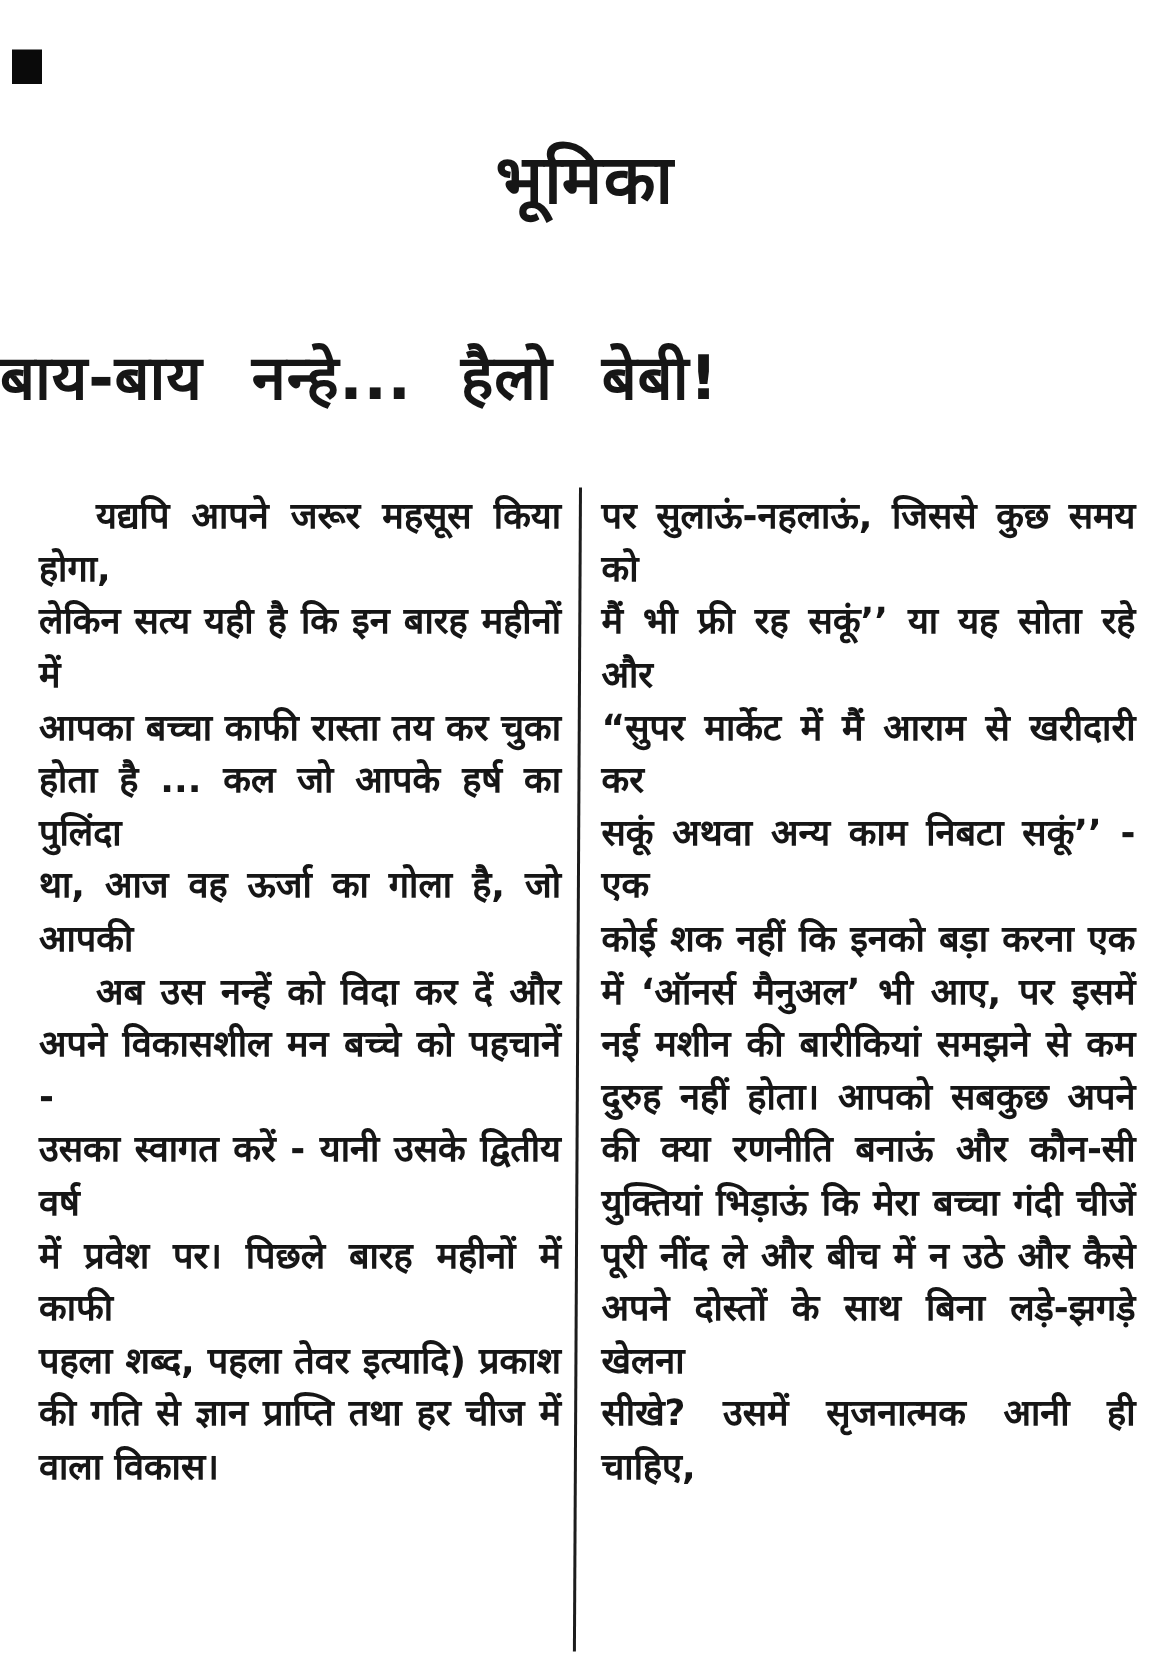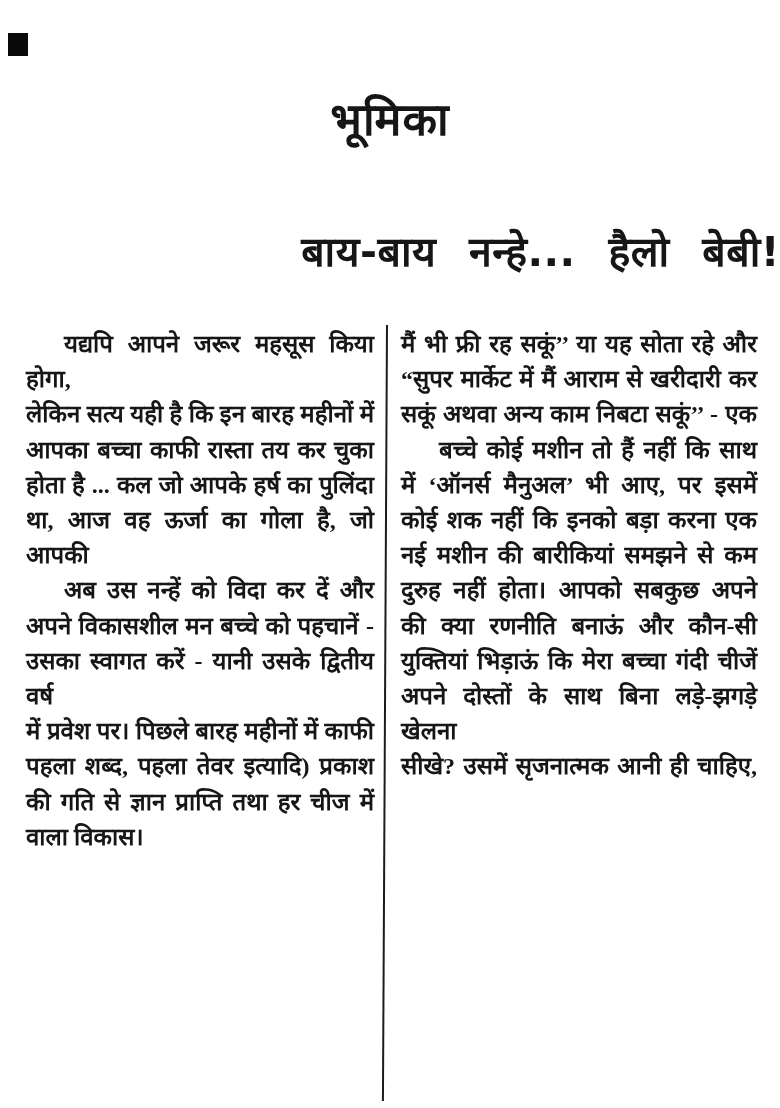--- a/index.html
+++ b/index.html
@@ -20,38 +20,37 @@
   }
 
   .title {
     position:absolute; top:56px; left:0; width:100%;
     text-align:center;
     font-size:45px; font-weight:700; letter-spacing:1px;
     line-height:1.5;
   }
   .subtitle {
     position:absolute; top:188px; left:0; width:100%;
-    text-align:right;
+    text-align:left;
     font-size:41px; font-weight:700;
     word-spacing:18px; letter-spacing:0.5px;
     line-height:1.5;
   }
 
   .col {
     position:absolute; top:327px;
     font-size:24px; font-weight:600;
   }
   .col-left  { left:26px;  width:348px; }
   .col-right { left:401px; width:356px; }
 
   .line {
     min-height:35.2px; line-height:35.2px;
     text-align:justify;
     text-align-last:justify;
-    font-family:Liberation Serif, serif;
   }
   .line.indent   { text-indent:38px; }
   .line.para-end { text-align-last:left; }
 
   .divider {
     position:absolute; left:386px; top:325px;
     width:2px; height:776px;
     background:#1c1c1c;
     transform:rotate(0.3deg);
     transform-origin:top center;
@@ -75,26 +74,27 @@
       <div class="line indent">अब उस नन्हें को विदा कर दें और</div>
       <div class="line">अपने विकासशील मन बच्चे को पहचानें -</div>
       <div class="line">उसका स्वागत करें - यानी उसके द्वितीय वर्ष</div>
       <div class="line">में प्रवेश पर। पिछले बारह महीनों में काफी</div>
       <div class="line">पहला शब्द, पहला तेवर इत्यादि) प्रकाश</div>
       <div class="line">की गति से ज्ञान प्राप्ति तथा हर चीज में</div>
       <div class="line para-end">वाला विकास।</div>
     </div>
   <div class="divider"></div>
   <div class="col col-right">
+      <div class="line">पर सुलाऊं-नहलाऊं, जिससे कुछ समय को</div>
       <div class="line">मैं भी फ्री रह सकूं’’ या यह सोता रहे और</div>
       <div class="line">“सुपर मार्केट में मैं आराम से खरीदारी कर</div>
       <div class="line">सकूं अथवा अन्य काम निबटा सकूं’’ - एक</div>
-      <div class="line indent">बच्चे कोई मशीन तो हैं नहीं कि साथ</div>
+      <div class="line">कोई शक नहीं कि इनको बड़ा करना एक</div>
       <div class="line">में ‘ऑनर्स मैनुअल’ भी आए, पर इसमें</div>
-      <div class="line">कोई शक नहीं कि इनको बड़ा करना एक</div>
       <div class="line">नई मशीन की बारीकियां समझने से कम</div>
       <div class="line">दुरुह नहीं होता। आपको सबकुछ अपने</div>
       <div class="line">की क्या रणनीति बनाऊं और कौन-सी</div>
       <div class="line">युक्तियां भिड़ाऊं कि मेरा बच्चा गंदी चीजें</div>
+      <div class="line">पूरी नींद ले और बीच में न उठे और कैसे</div>
       <div class="line">अपने दोस्तों के साथ बिना लड़े-झगड़े खेलना</div>
       <div class="line">सीखे? उसमें सृजनात्मक आनी ही चाहिए,</div>
     </div>
 </div>
 
 </body></html>

